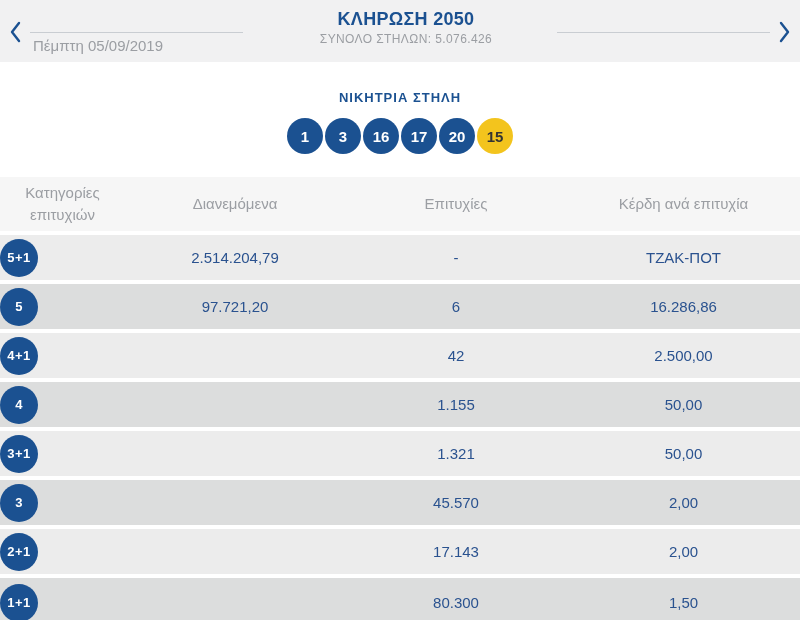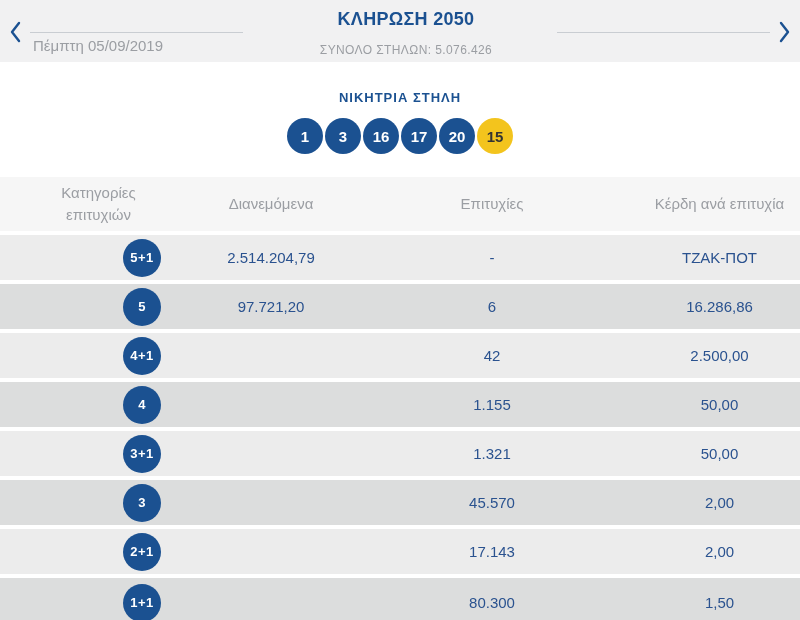--- a/index.html
+++ b/index.html
@@ -11,41 +11,41 @@
   .nav { position:absolute; top:19px; width:24px; height:26px; cursor:pointer; background:none; border:none; }
   .nav.prev { left:4px; }
   .nav.next { right:4px; }
   .nav svg { display:block; }
   .hline { position:absolute; top:32px; height:1px; background:#c9cdd2; }
   .hline.left  { left:30px;  width:213px; }
   .hline.right { right:30px; width:213px; }
   .date { position:absolute; left:33px; top:37px; font-size:15px; color:#9b9ea3; }
   .top-center { position:absolute; left:262px; right:250px; text-align:center; }
   .draw-title { margin-top:9px; font-size:18px; font-weight:bold; color:#1b5191; letter-spacing:.3px; }
-  .total-cols { margin-top:13px; font-size:12px; color:#9b9ea3; letter-spacing:.4px; }
+  .total-cols { margin-top:2px; font-size:12px; color:#9b9ea3; letter-spacing:.4px; }
 
   
   .winning { text-align:center; padding-top:28px; }
   .winning-label { font-size:13px; font-weight:bold; color:#1b5191; letter-spacing:1px; height:15px; }
   .balls { margin-top:13px; display:flex; justify-content:center; gap:2px; }
   .ball { width:36px; height:36px; border-radius:50%; background:#1b5191; color:#ffffff;
           font-weight:bold; font-size:15px; display:flex; align-items:center; justify-content:center; }
   .ball.joker { background:#f3c41d; color:#333333; }
 
   
   .table { margin-top:23px; }
-  .thead, .trow { display:grid; grid-template-columns:125px 220px 222px 233px; align-items:center;padding-left:36px; }
+  .thead, .trow { display:grid; grid-template-columns:125px 220px 222px 233px; align-items:center; }
   .thead { height:54px; background:#f6f6f6; margin-bottom:4px; color:#9b9ea3; font-size:15px; }
   .thead .hcell { text-align:center; line-height:1.45; padding:0 10px; }
   .trow { height:45px; margin-bottom:4px; }
   .tbody .trow:nth-child(odd)  { background:#ececec; }
   .tbody .trow:nth-child(even) { background:#dcdddd; }
   .tbody .trow:last-child { height:49px; margin-bottom:0; }
   .cell { text-align:center; color:#2a528f; font-weight:normal; font-size:15px; }
-  .badge-cell { display:flex; justify-content:flex-end; }
+  .badge-cell { display:flex; justify-content:flex-start; }
   .badge { width:38px; height:38px; border-radius:50%; background:#1b5191; color:#ffffff;
            font-weight:bold; font-size:13px; letter-spacing:.5px;
            display:flex; align-items:center; justify-content:center; }
 </style>
 </head>
 <body>
 
 <div class="top">
   <button class="nav prev">
     <svg width="24" height="26" viewBox="0 0 24 26">

